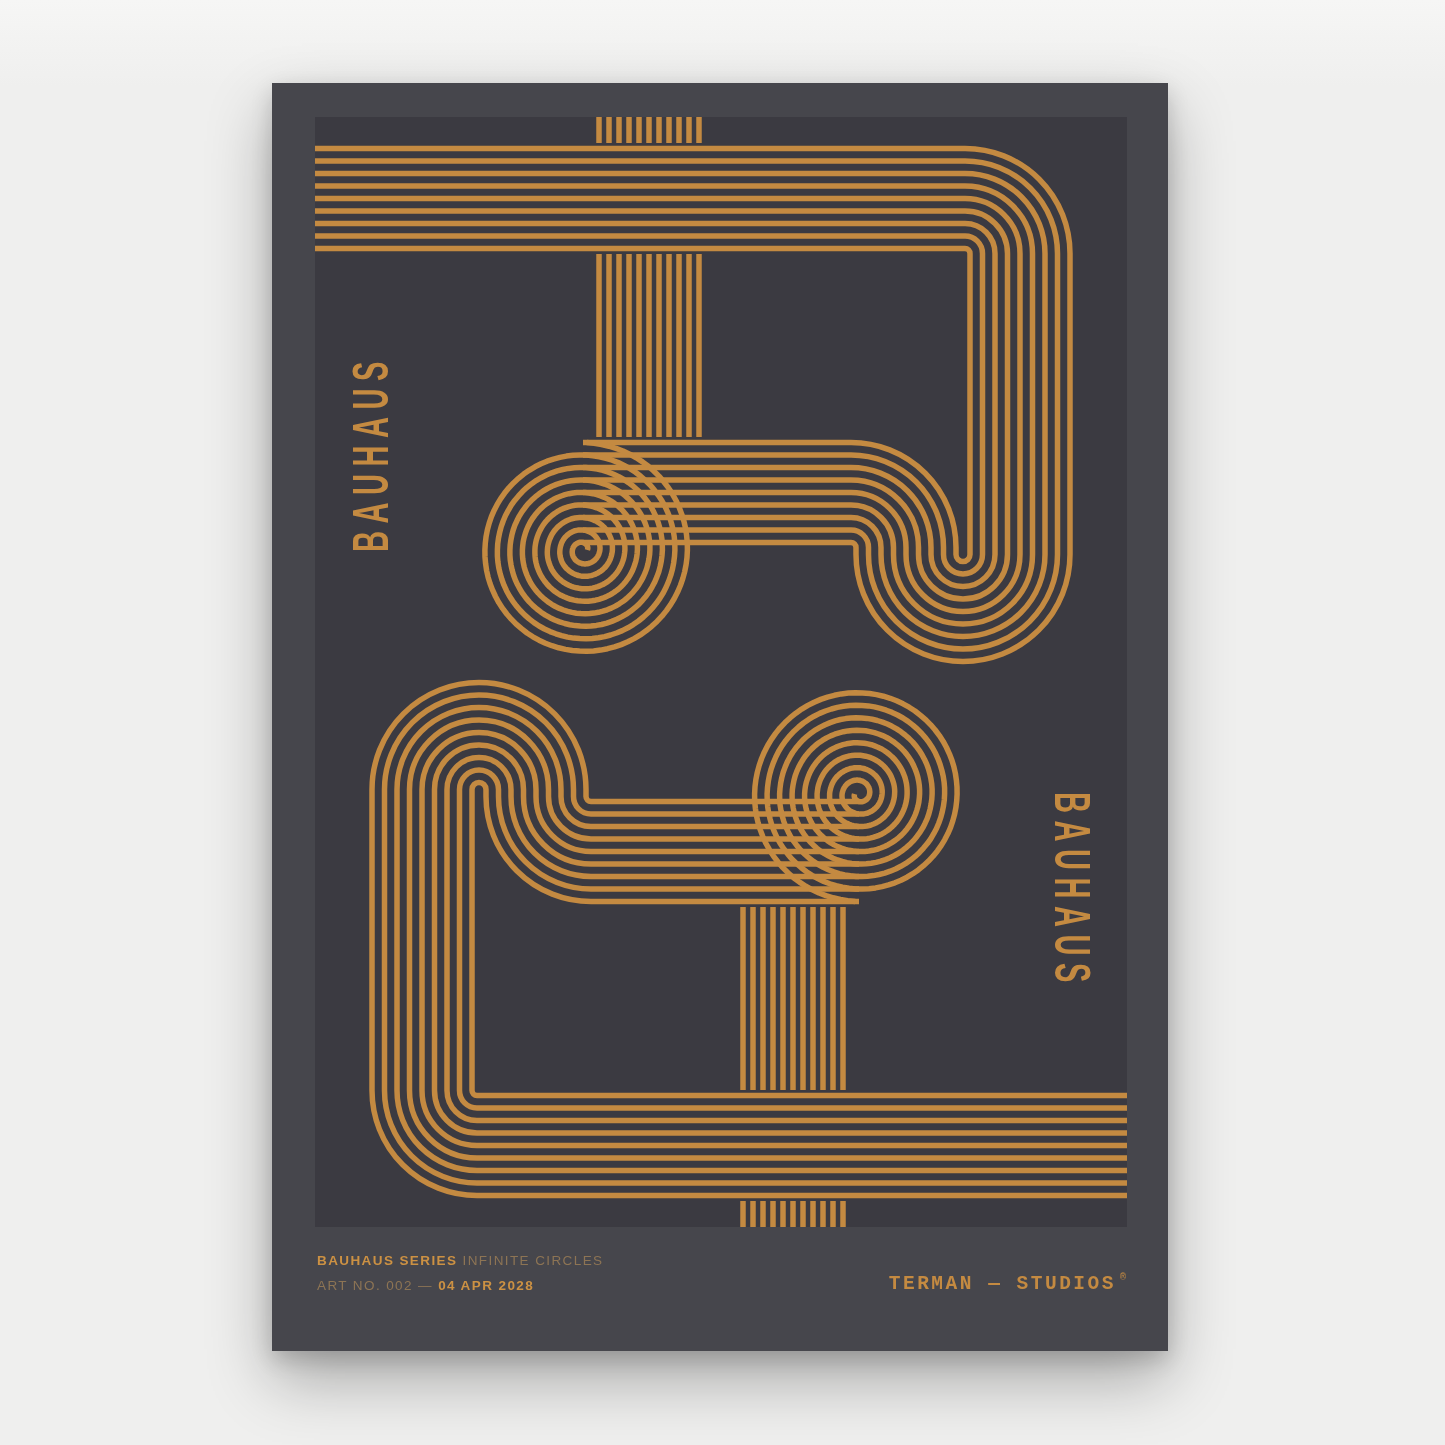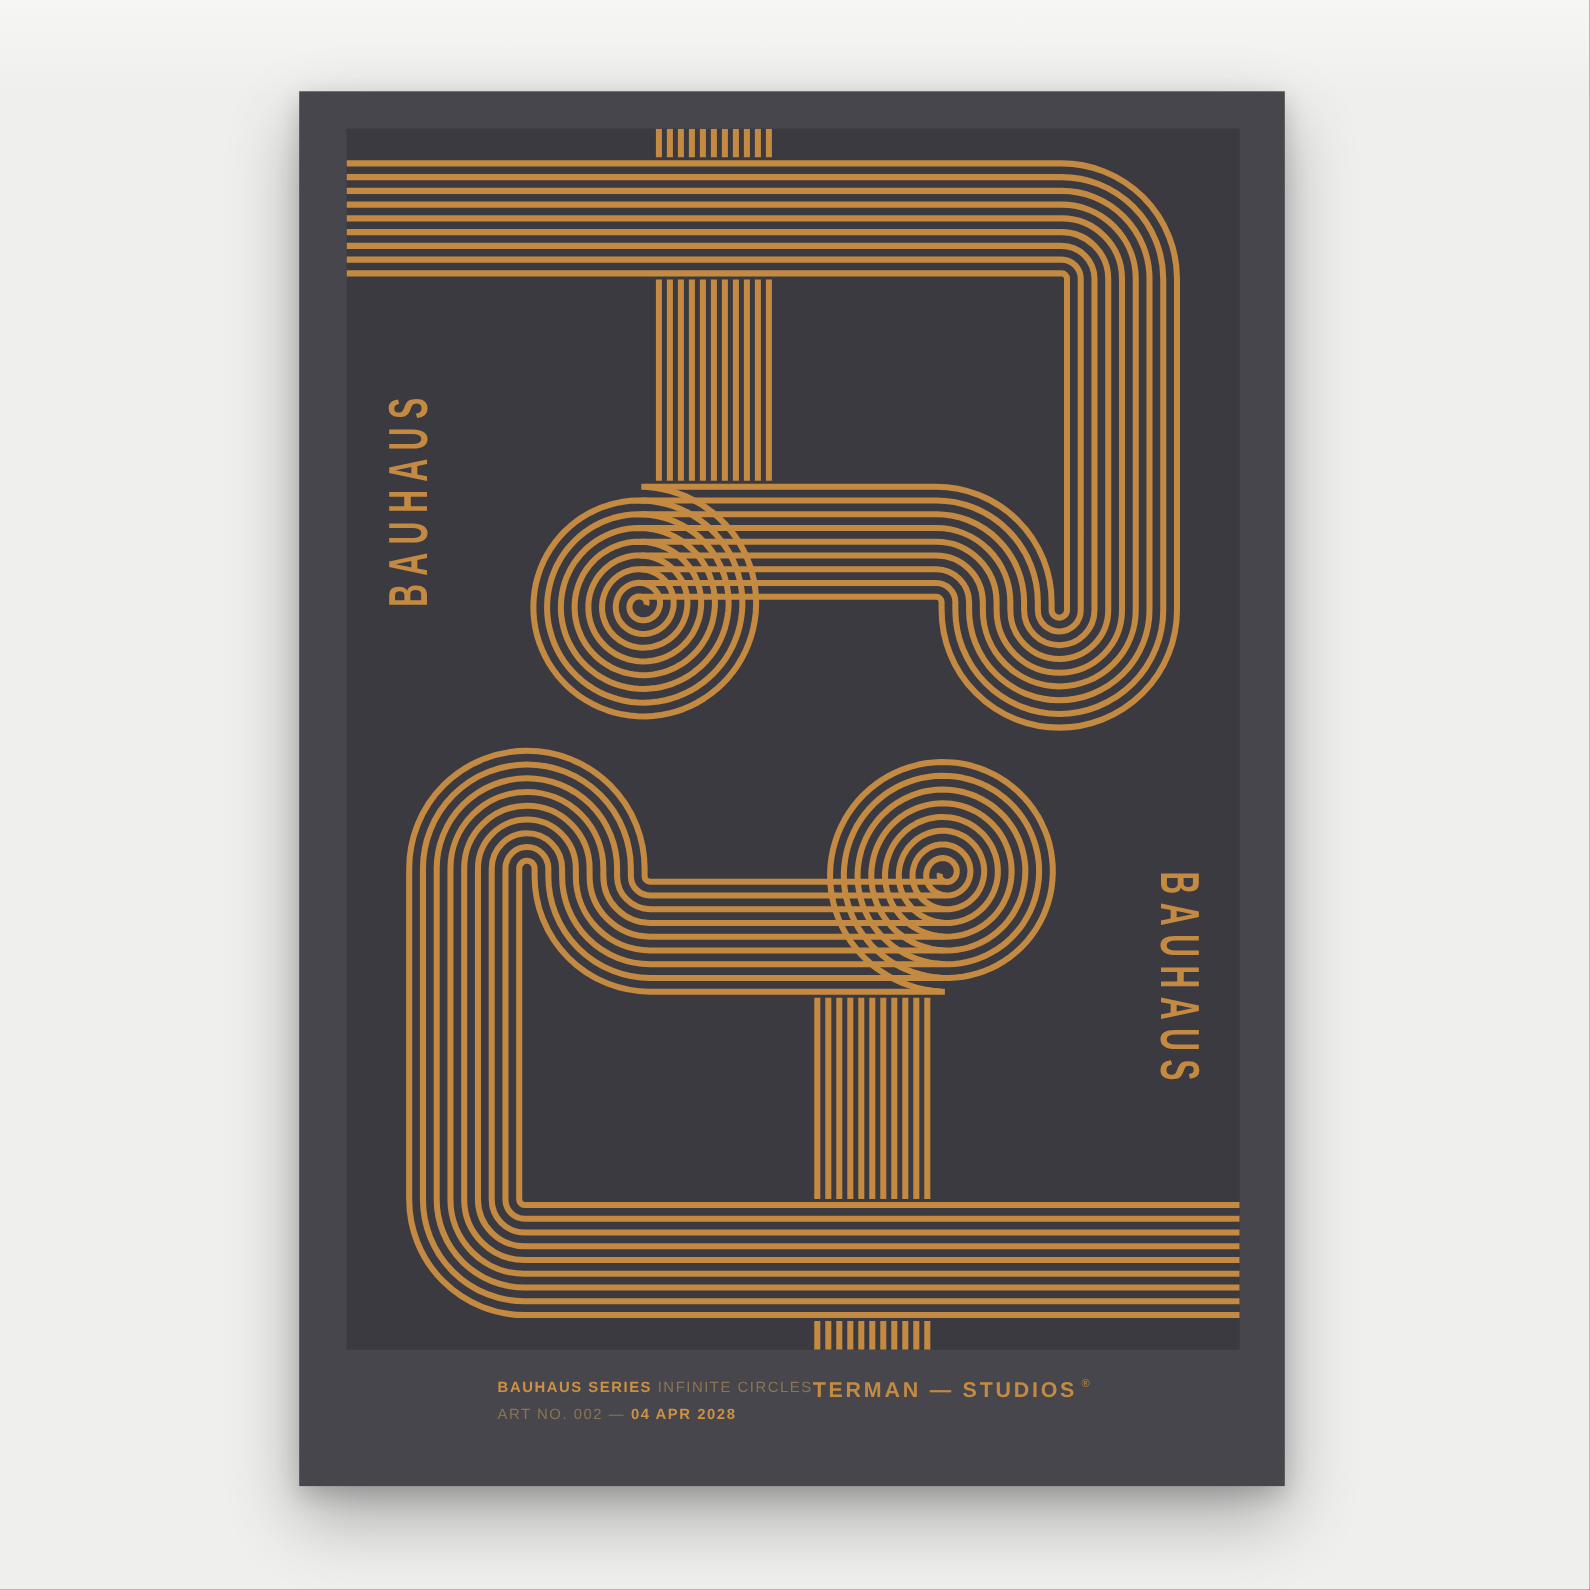--- a/index.html
+++ b/index.html
@@ -39,33 +39,34 @@
   .side-text.left{
     left:56px;top:336px;
     transform:translate(-50%,-50%) rotate(-90deg) scaleX(0.58);
   }
   .side-text.right{
     left:757px;top:774px;
     transform:translate(-50%,-50%) rotate(90deg) scaleX(0.58);
   }
   .footer{
     position:absolute;left:45px;right:42px;top:1166px;
-    display:flex;justify-content:center;align-items:flex-start;
+    display:flex;justify-content:space-between;align-items:flex-start;
   }
   .footer-left{
     font-size:13.5px;letter-spacing:1.4px;line-height:1.85;
     color:var(--gold-muted);
     white-space:nowrap;
   }
   .footer-left .b{font-weight:700;color:var(--gold-bright);}
   .footer-right{
-    margin-top:4px;
+    margin-top:23px;
     font-size:19.5px;letter-spacing:2.5px;font-weight:700;
     color:var(--gold);
     white-space:nowrap;
+    font-family:Liberation Mono, monospace;
   }
   .footer-right sup{font-size:10px;letter-spacing:0;vertical-align:9px;margin-left:4px;font-weight:400;}
 </style>
 </head>
 <body>
 
 <div class="scene">
   <div class="poster">
 
     <div class="panel">

